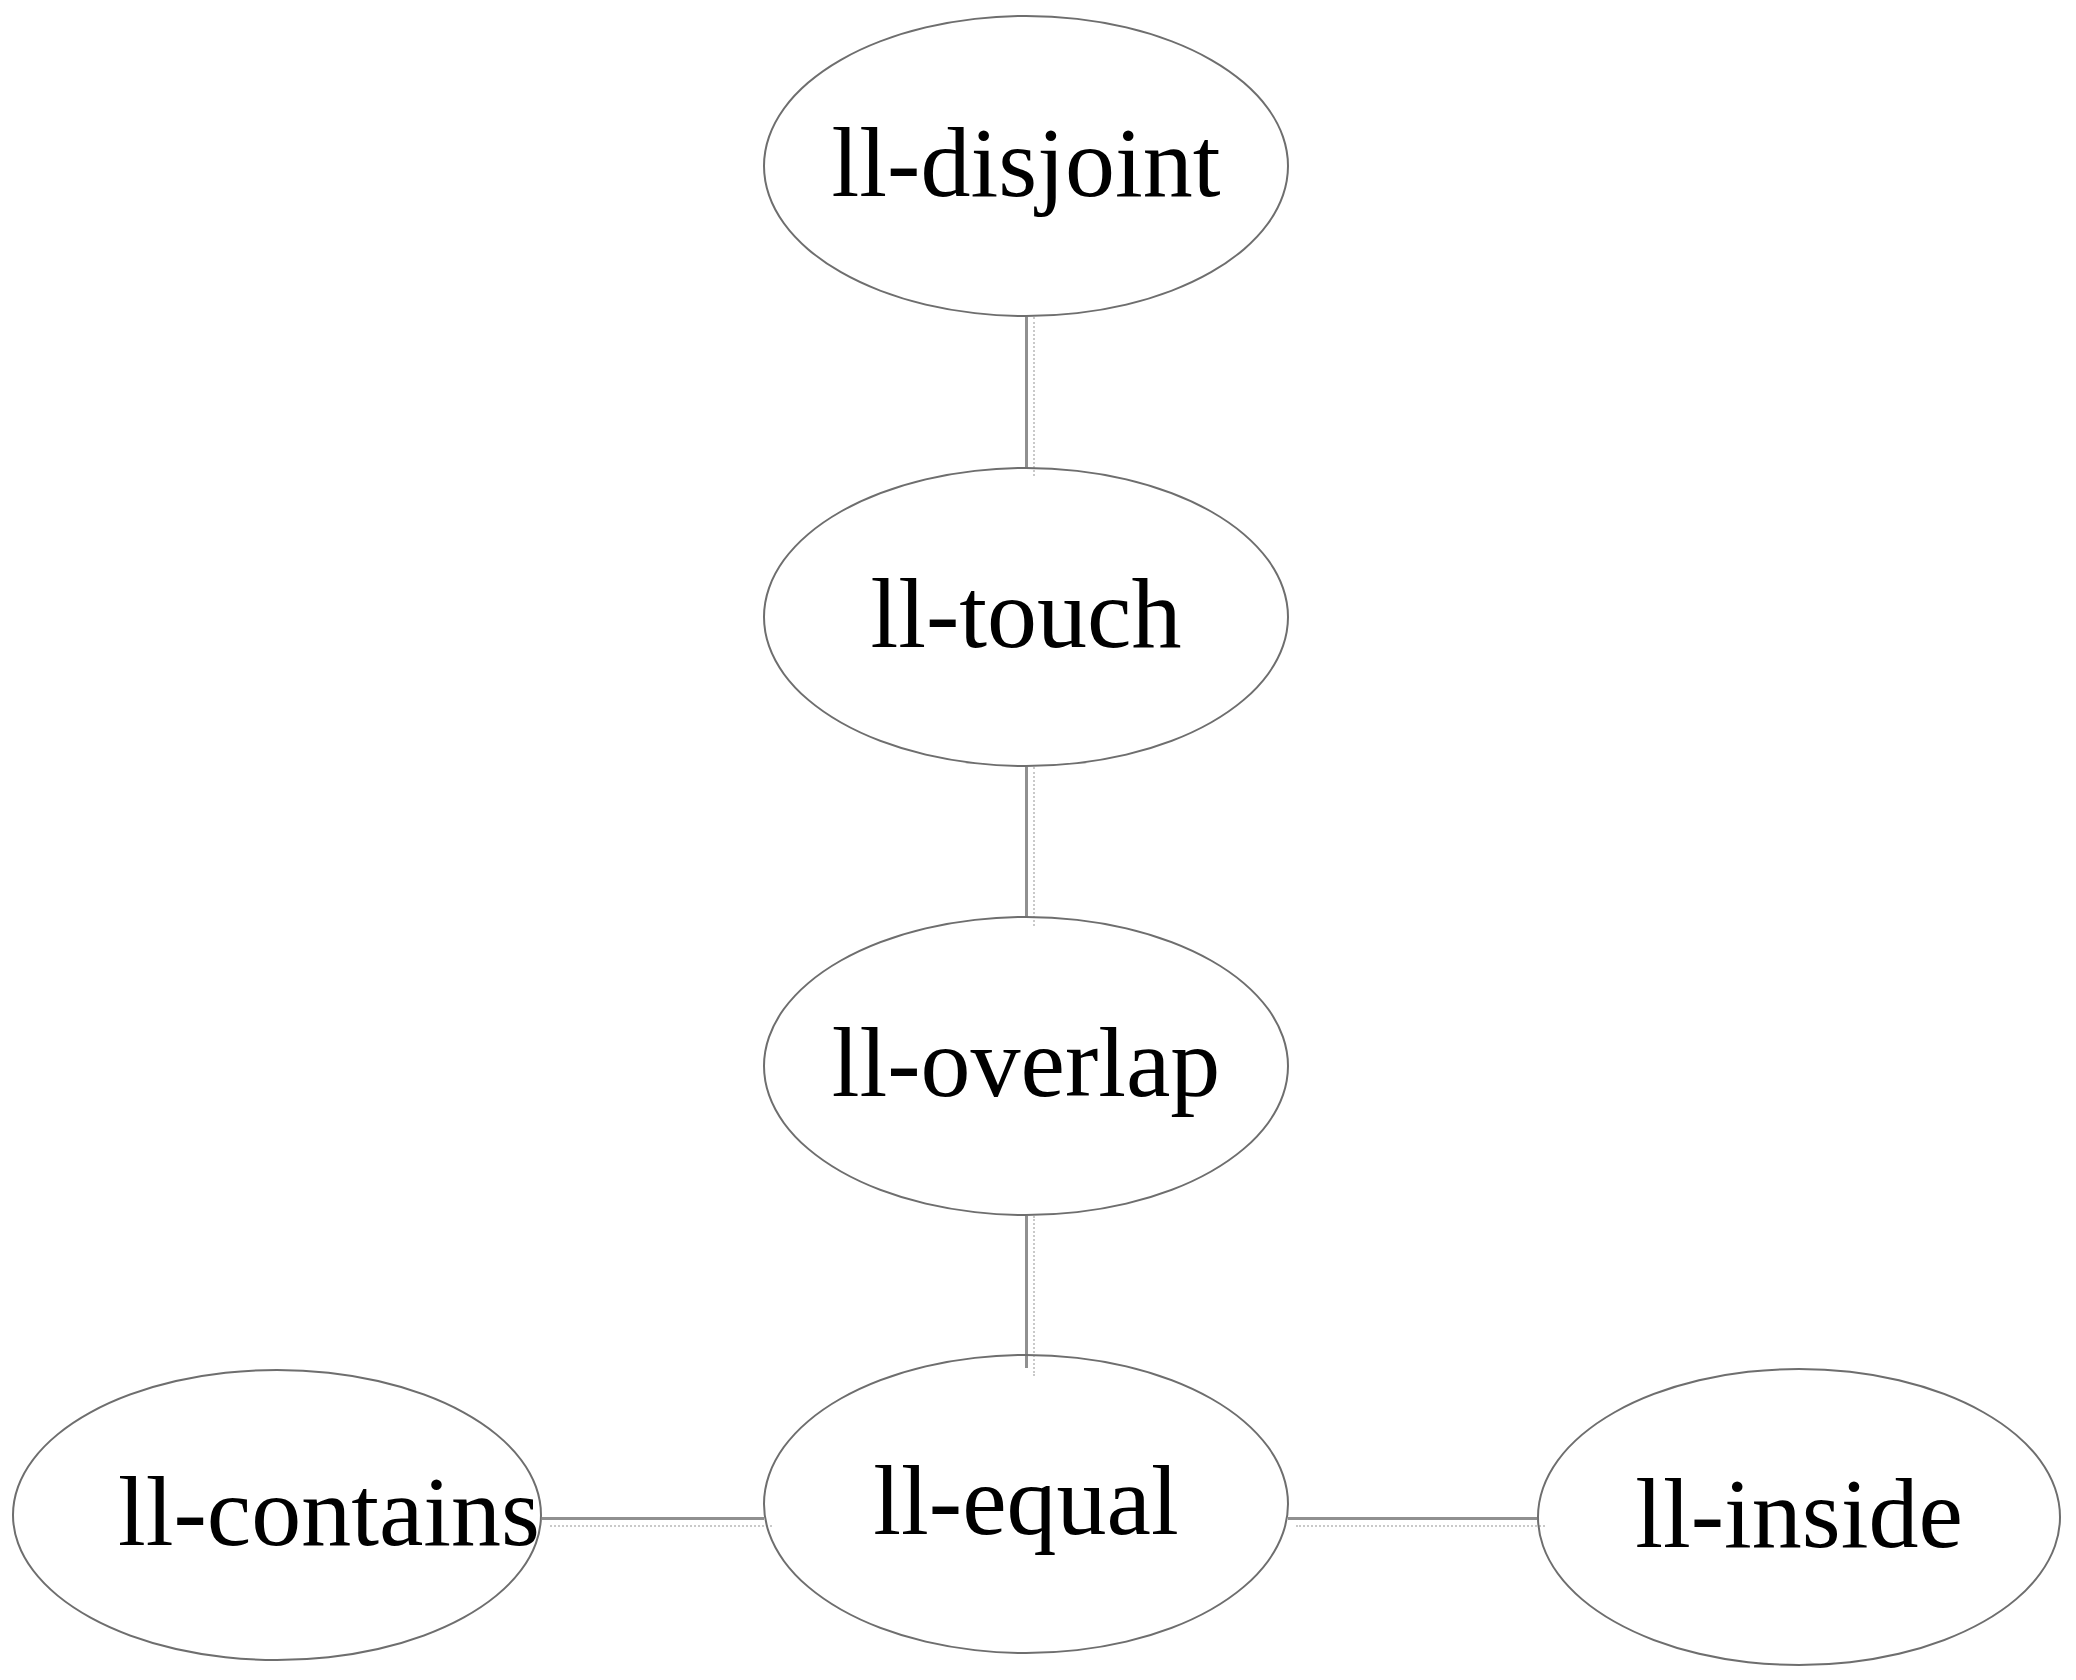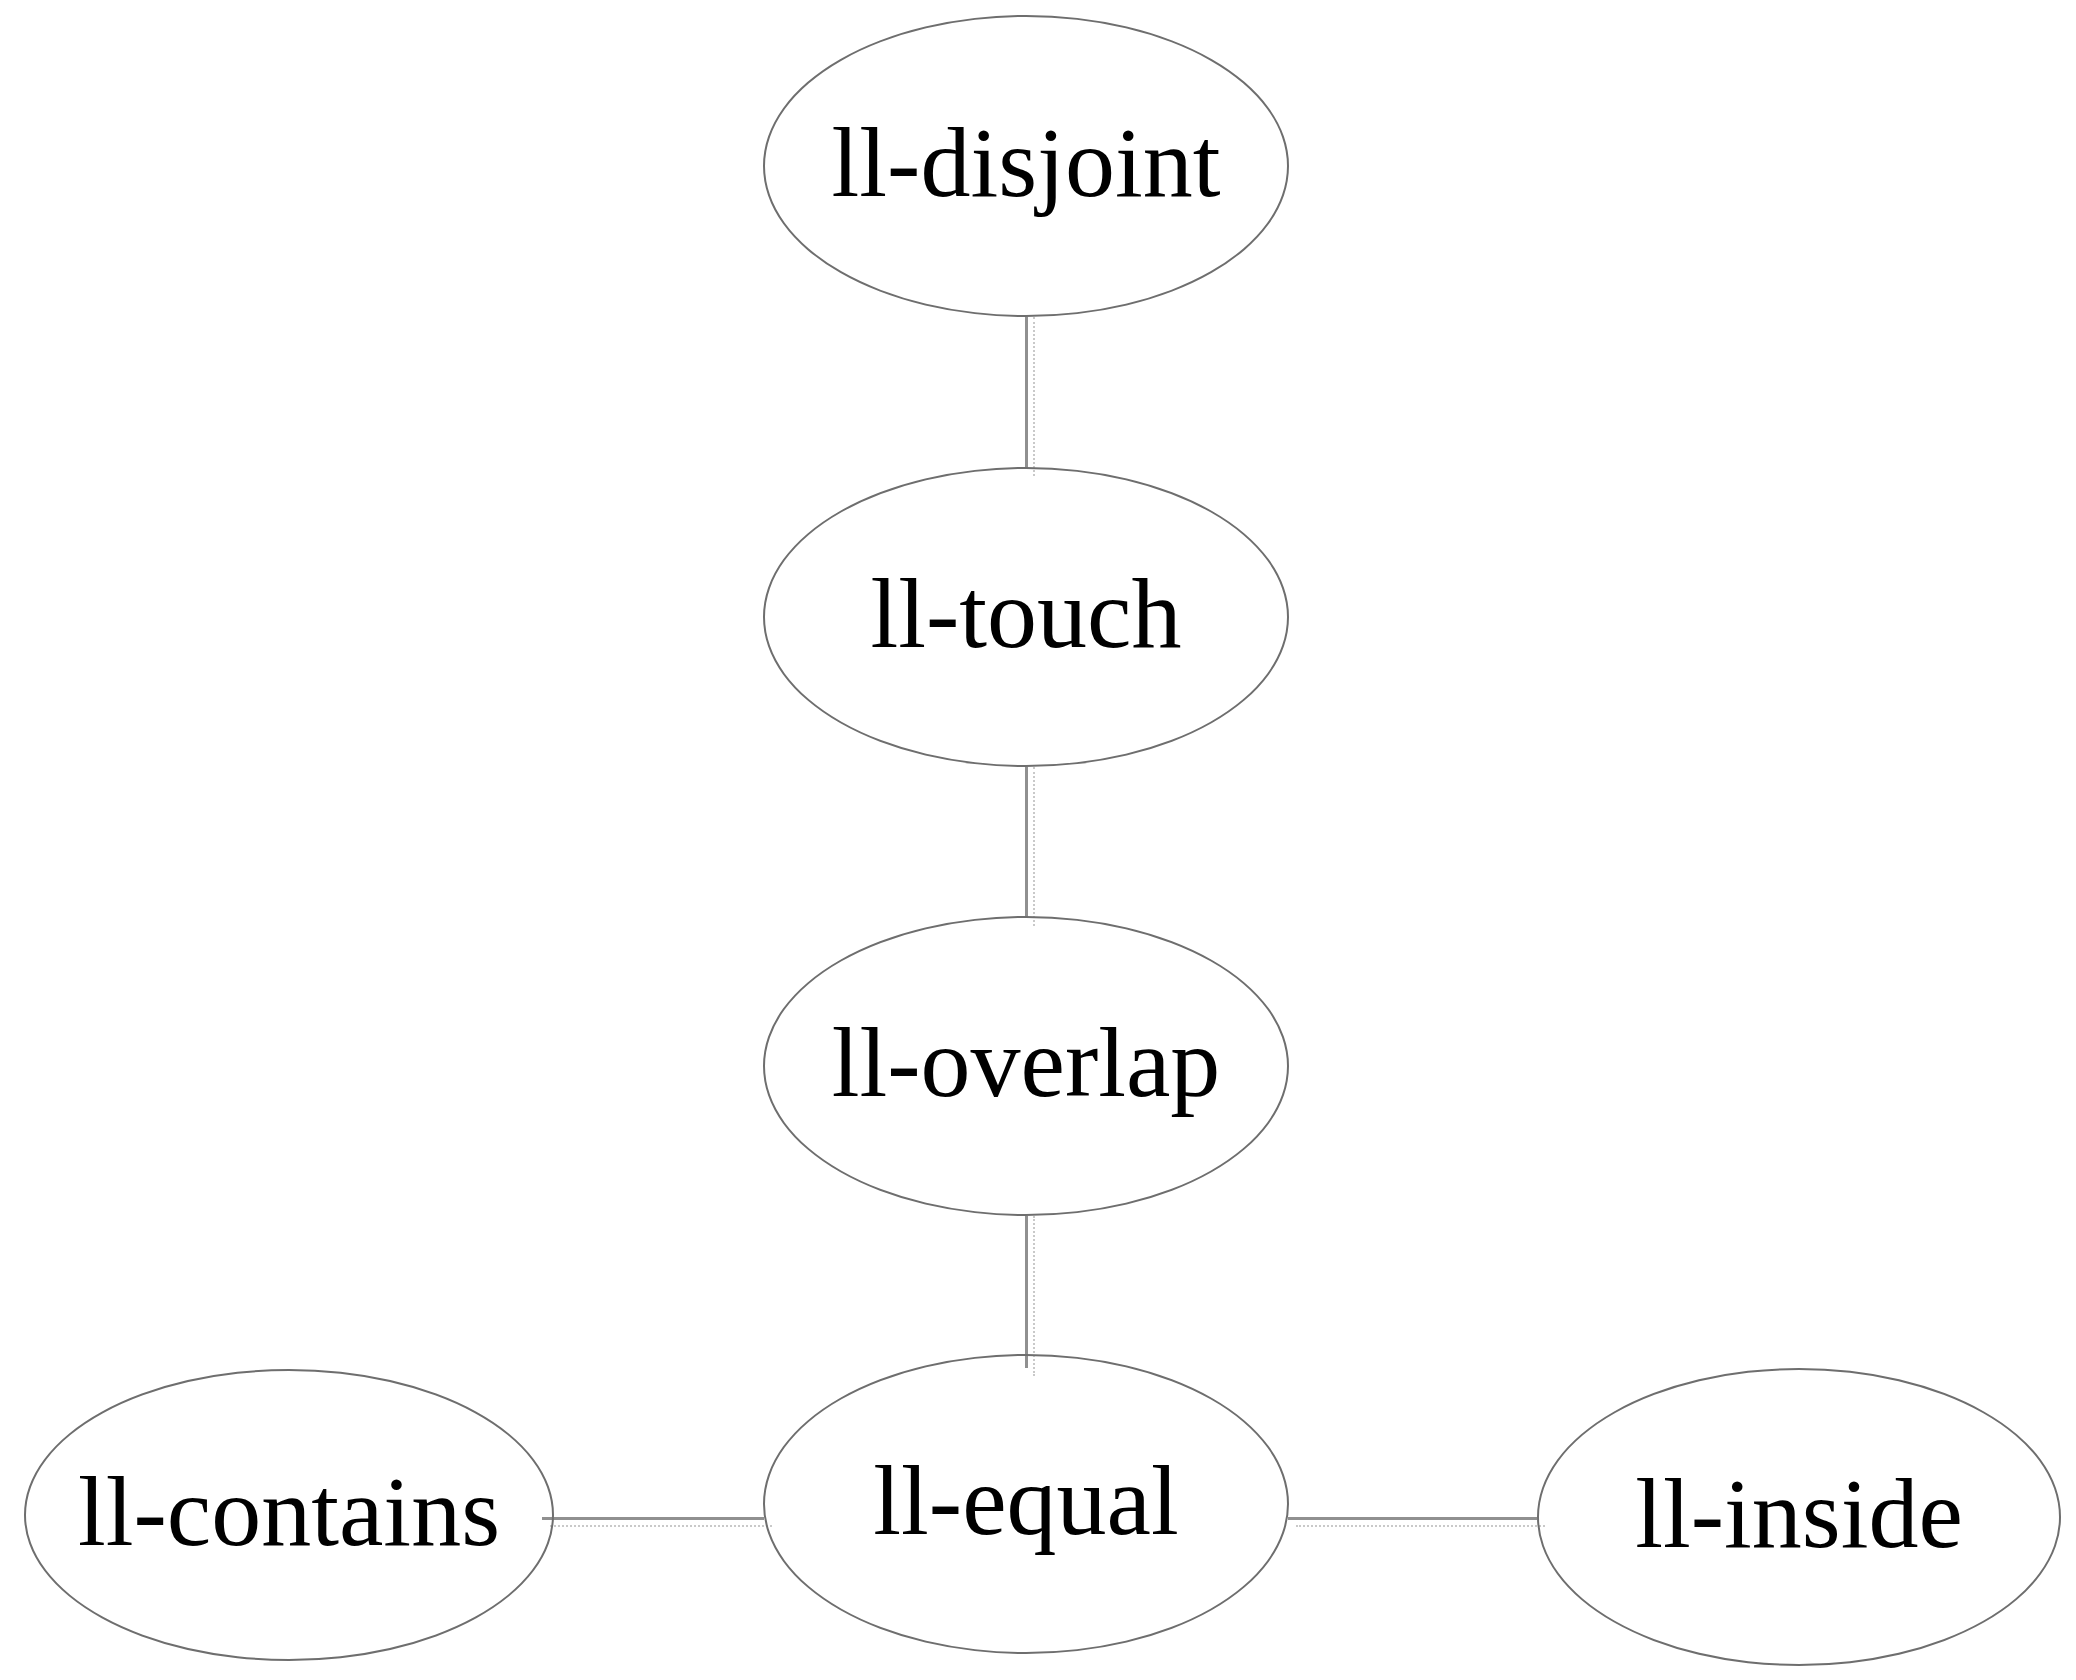--- a/index.html
+++ b/index.html
@@ -65,19 +65,19 @@
     </div>
     <div class="node" style="left: 763px; top: 916px; width: 526px; height: 300px; border-color: rgb(110, 110, 110);">
       <span class="node-label" style="color: rgb(0, 0, 0);">ll-overlap</span>
     </div>
     <div class="node" style="left: 763px; top: 467px; width: 526px; height: 300px; border-color: rgb(110, 110, 110);">
       <span class="node-label" style="color: rgb(0, 0, 0);">ll-touch</span>
     </div>
     <div class="node" style="left: 763px; top: 1354px; width: 526px; height: 300px; border-color: rgb(110, 110, 110);">
       <span class="node-label" style="color: rgb(0, 0, 0);">ll-equal</span>
     </div>
-    <div class="node" style="left: 24px; top: 1369px; width: 530px; height: 292px; border-color: rgb(110, 110, 110);">
+    <div class="node" style="left: 12px; top: 1369px; width: 530px; height: 292px; border-color: rgb(110, 110, 110); justify-content: flex-end;">
       <span class="node-label" style="color: rgb(0, 0, 0);">ll-contains</span>
     </div>
     <div class="node" style="left: 1537px; top: 1368px; width: 524px; height: 298px; border-color: rgb(110, 110, 110);">
       <span class="node-label" style="color: rgb(0, 0, 0);">ll-inside</span>
     </div>
   </div>
 
 </body></html>

